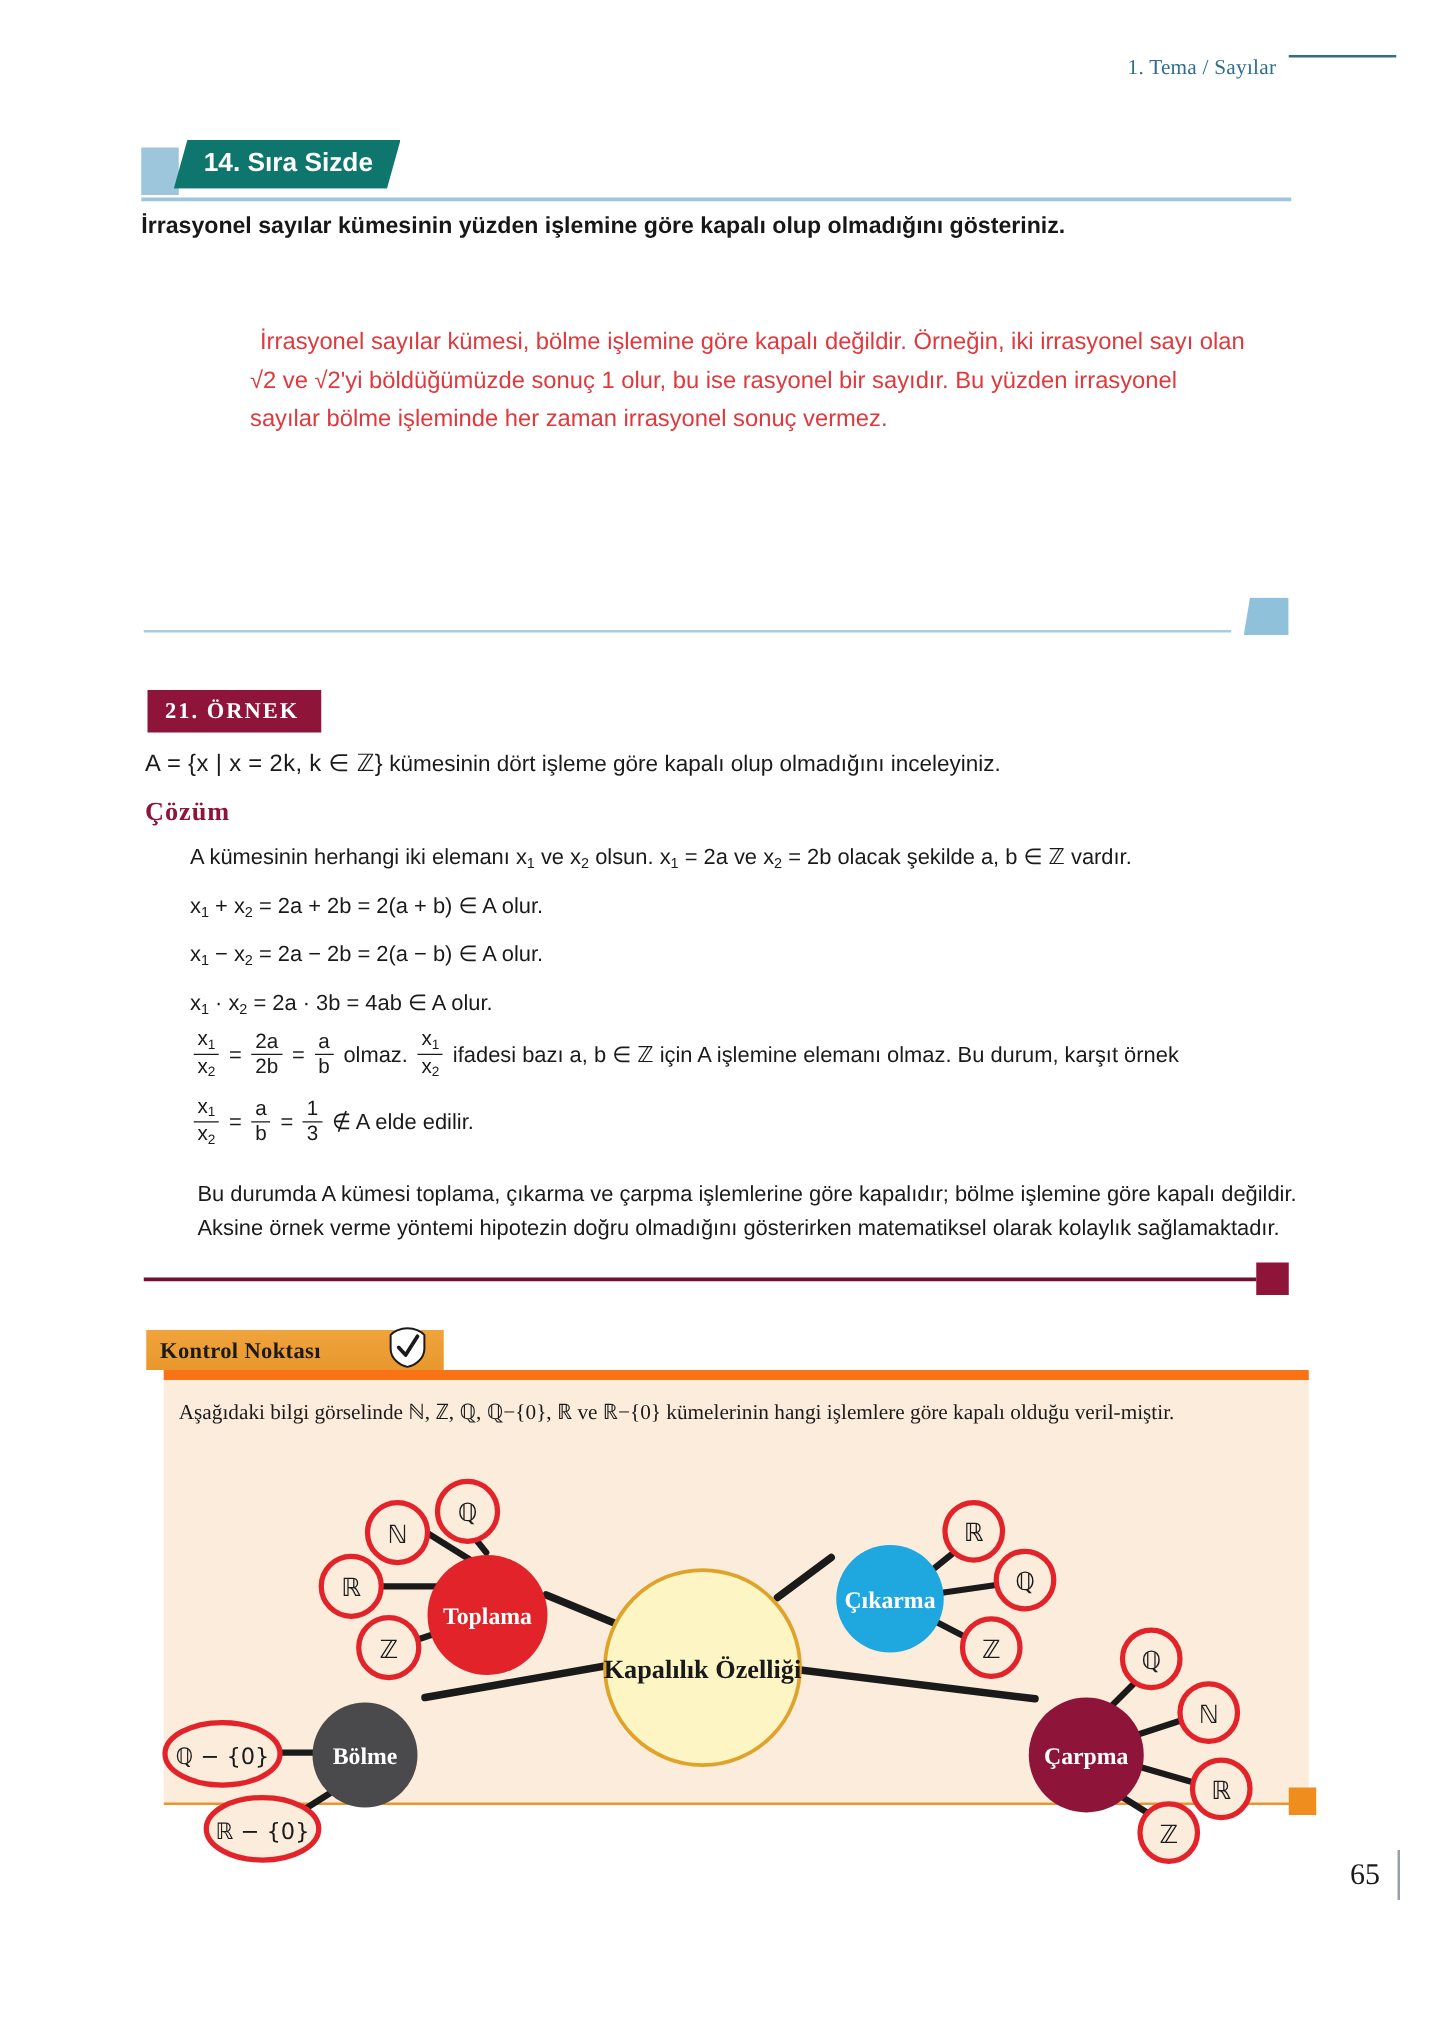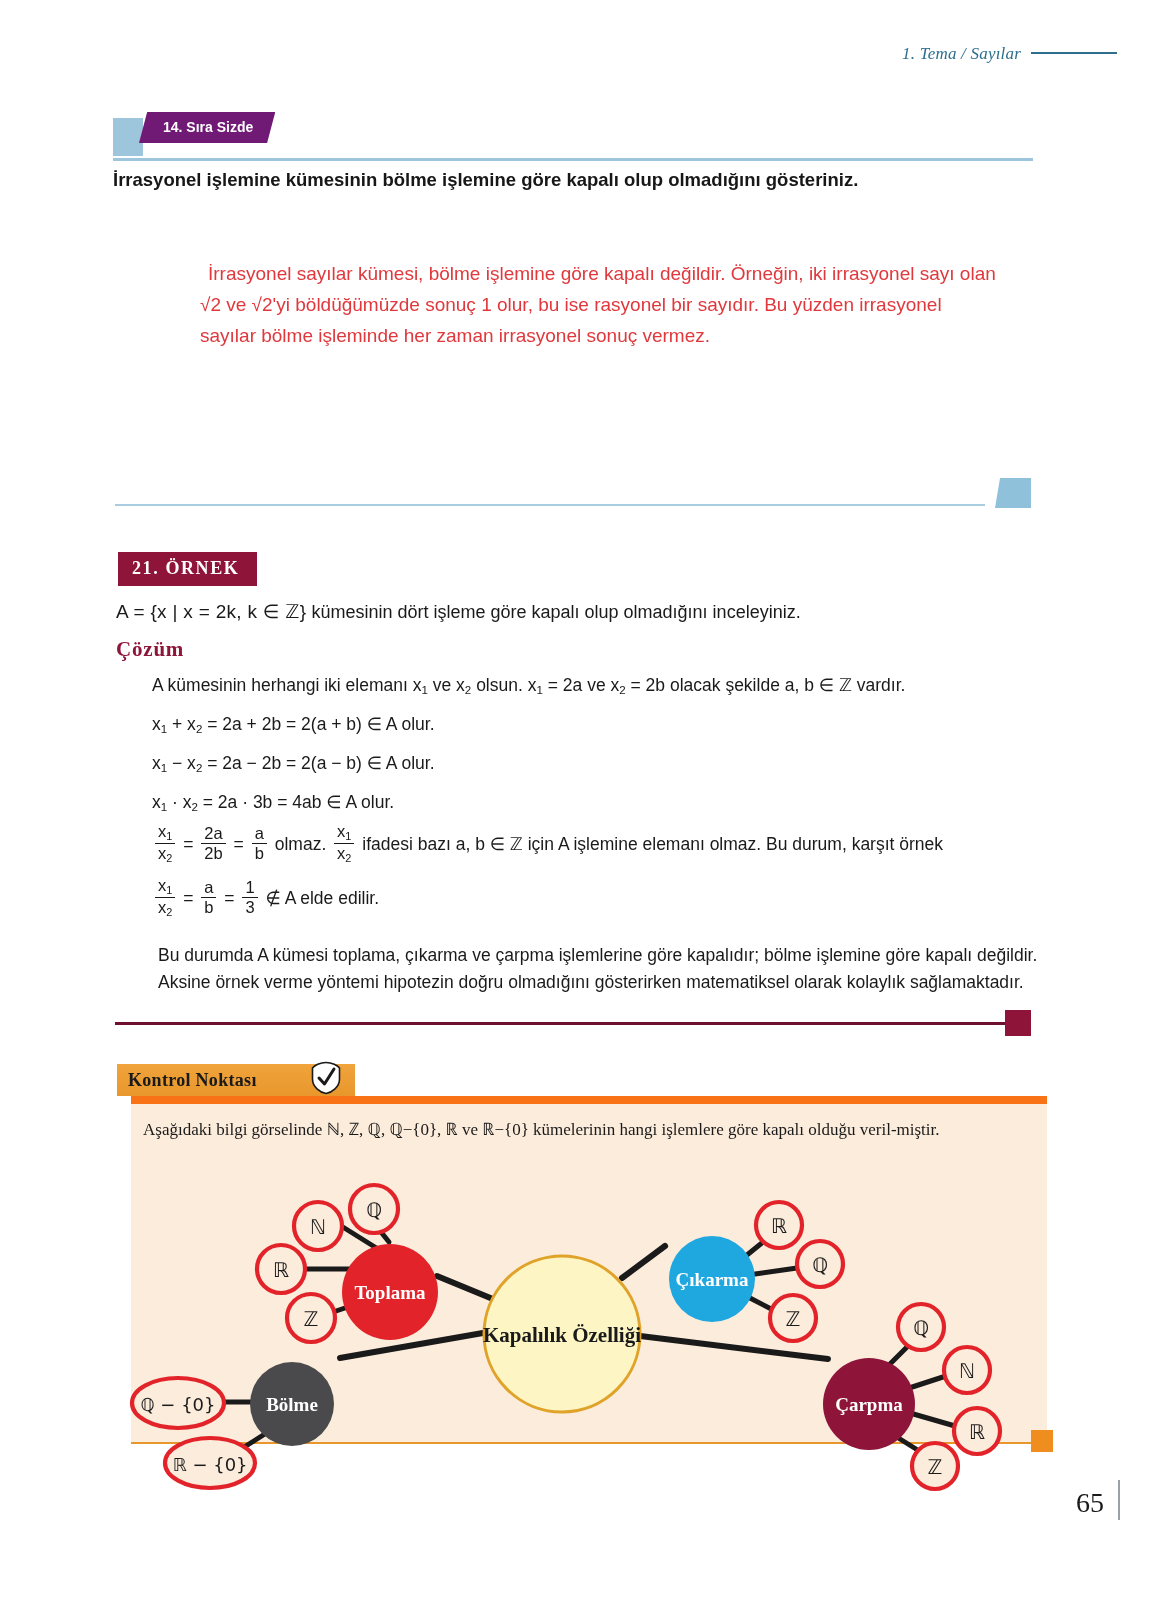--- a/index.html
+++ b/index.html
@@ -9,43 +9,43 @@
     background:#ffffff;
     font-family:"Liberation Sans", sans-serif;
     color:#1a1a1a;
     position:relative;
     overflow:hidden;
   }
 
   
   .runhead {
     position:absolute; top:44px; right:34px;
-    display:flex; align-items:center; gap:10px;font-style:italic;
+    display:flex; align-items:flex-start; gap:10px;
   }
   .runhead .rh-text {
     font-family:"Liberation Serif", serif;
     font-size:17px; color:#2e6f8e; letter-spacing:.2px;
   }
   .runhead .rh-rule {
     width:86px; height:2px; background:#2e6f8e; margin-bottom:2px;
   }
 
   
   .sira-wrap { position:absolute; left:113px; top:112px; width:920px; }
   .sira-ghost {
     position:absolute; left:0; top:6px;
     width:30px; height:38px;
     background:#9dc6dd;
   }
   .sira-tab {
     position:absolute; left:26px; top:0;
     padding:7px 22px 8px 24px;
-    background:#701a75;
+    background:#0f766e;
     color:#fff;
-    font-size:14px; font-weight:bold;
+    font-size:21px; font-weight:bold;
     clip-path: polygon(6% 0, 100% 0, 94% 100%, 0% 100%);
   }
   .sira-rule {
     position:absolute; left:0; top:46px; width:920px; height:3px;
     background:#9dc6dd;
   }
   .sira-question {
     position:absolute; left:113px; top:168px; width:930px;
     font-size:18.5px; font-weight:bold; color:#171717; line-height:1.35;
   }
@@ -159,42 +159,42 @@
     width:22px; height:22px; background:#ef8e1e;
   }
 
   
   .mindmap { position:absolute; left:0; top:46px; }
 
   
   .pageno {
     position:absolute; right:47px; top:1487px;
     font-family:"Liberation Serif", serif;
-    font-size:28px; color:#1a1a1a;
+    font-size:24px; color:#1a1a1a;
   }
   .pageno-rule {
     position:absolute; right:31px; top:1480px;
     width:2px; height:40px; background:#9aa0a6;
   }
 </style>
 </head>
 <body>
 
 <div class="runhead">
   <span class="rh-text">1. Tema / Sayılar</span>
   <span class="rh-rule"></span>
 </div>
 
 <div class="sira-wrap">
   <div class="sira-ghost"></div>
   <div class="sira-tab">14. Sıra Sizde</div>
   <div class="sira-rule"></div>
 </div>
 
-<div class="sira-question">İrrasyonel işlemine kümesinin bölme işlemine göre kapalı olup olmadığını gösteriniz.</div>
+<div class="sira-question">İrrasyonel sayılar kümesinin yüzden işlemine göre kapalı olup olmadığını gösteriniz.</div>
 
 <div class="answer-block">
   <span class="ind"></span><span>İrrasyonel sayılar kümesi, bölme işlemine göre kapalı değildir. Örneğin, iki irrasyonel sayı olan √2 ve √2'yi böldüğümüzde sonuç 1 olur, bu ise rasyonel bir sayıdır. Bu yüzden irrasyonel sayılar bölme işleminde her zaman irrasyonel sonuç vermez.</span>
 </div>
 
 <div class="mid-rule"></div>
 <div class="mid-tab"></div>
 
 <div class="ornek-tag">21. ÖRNEK</div>
 

